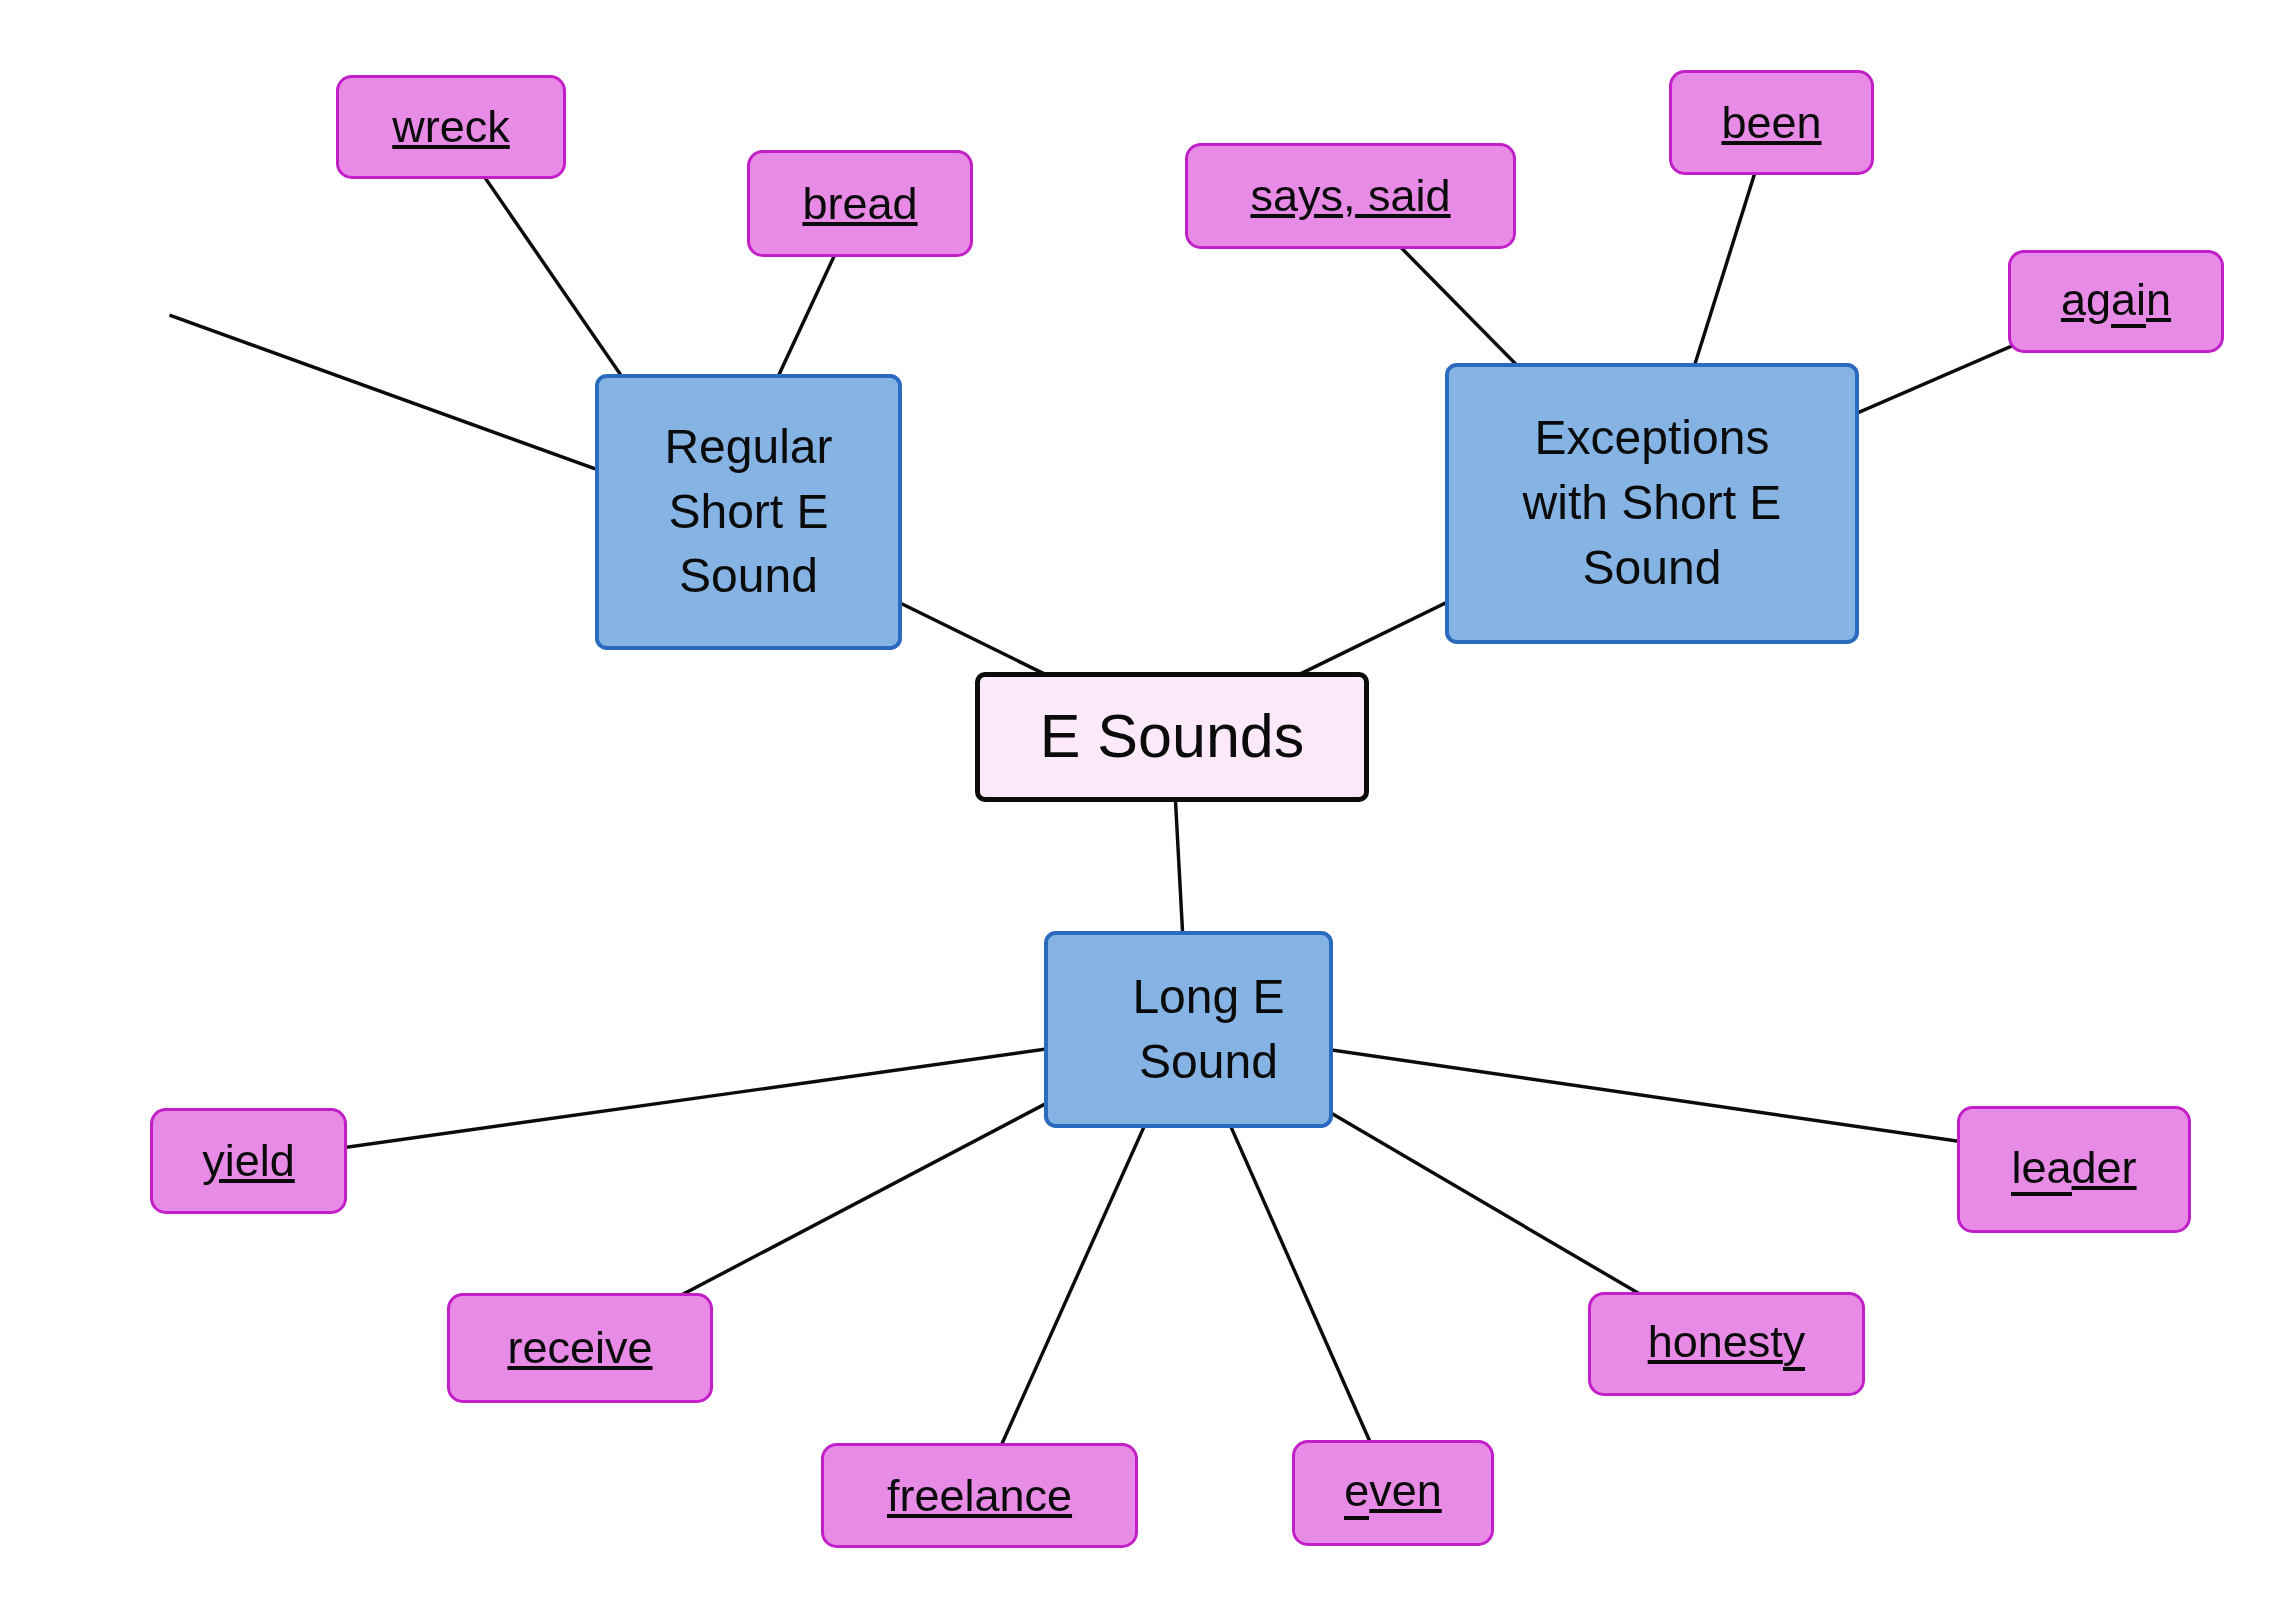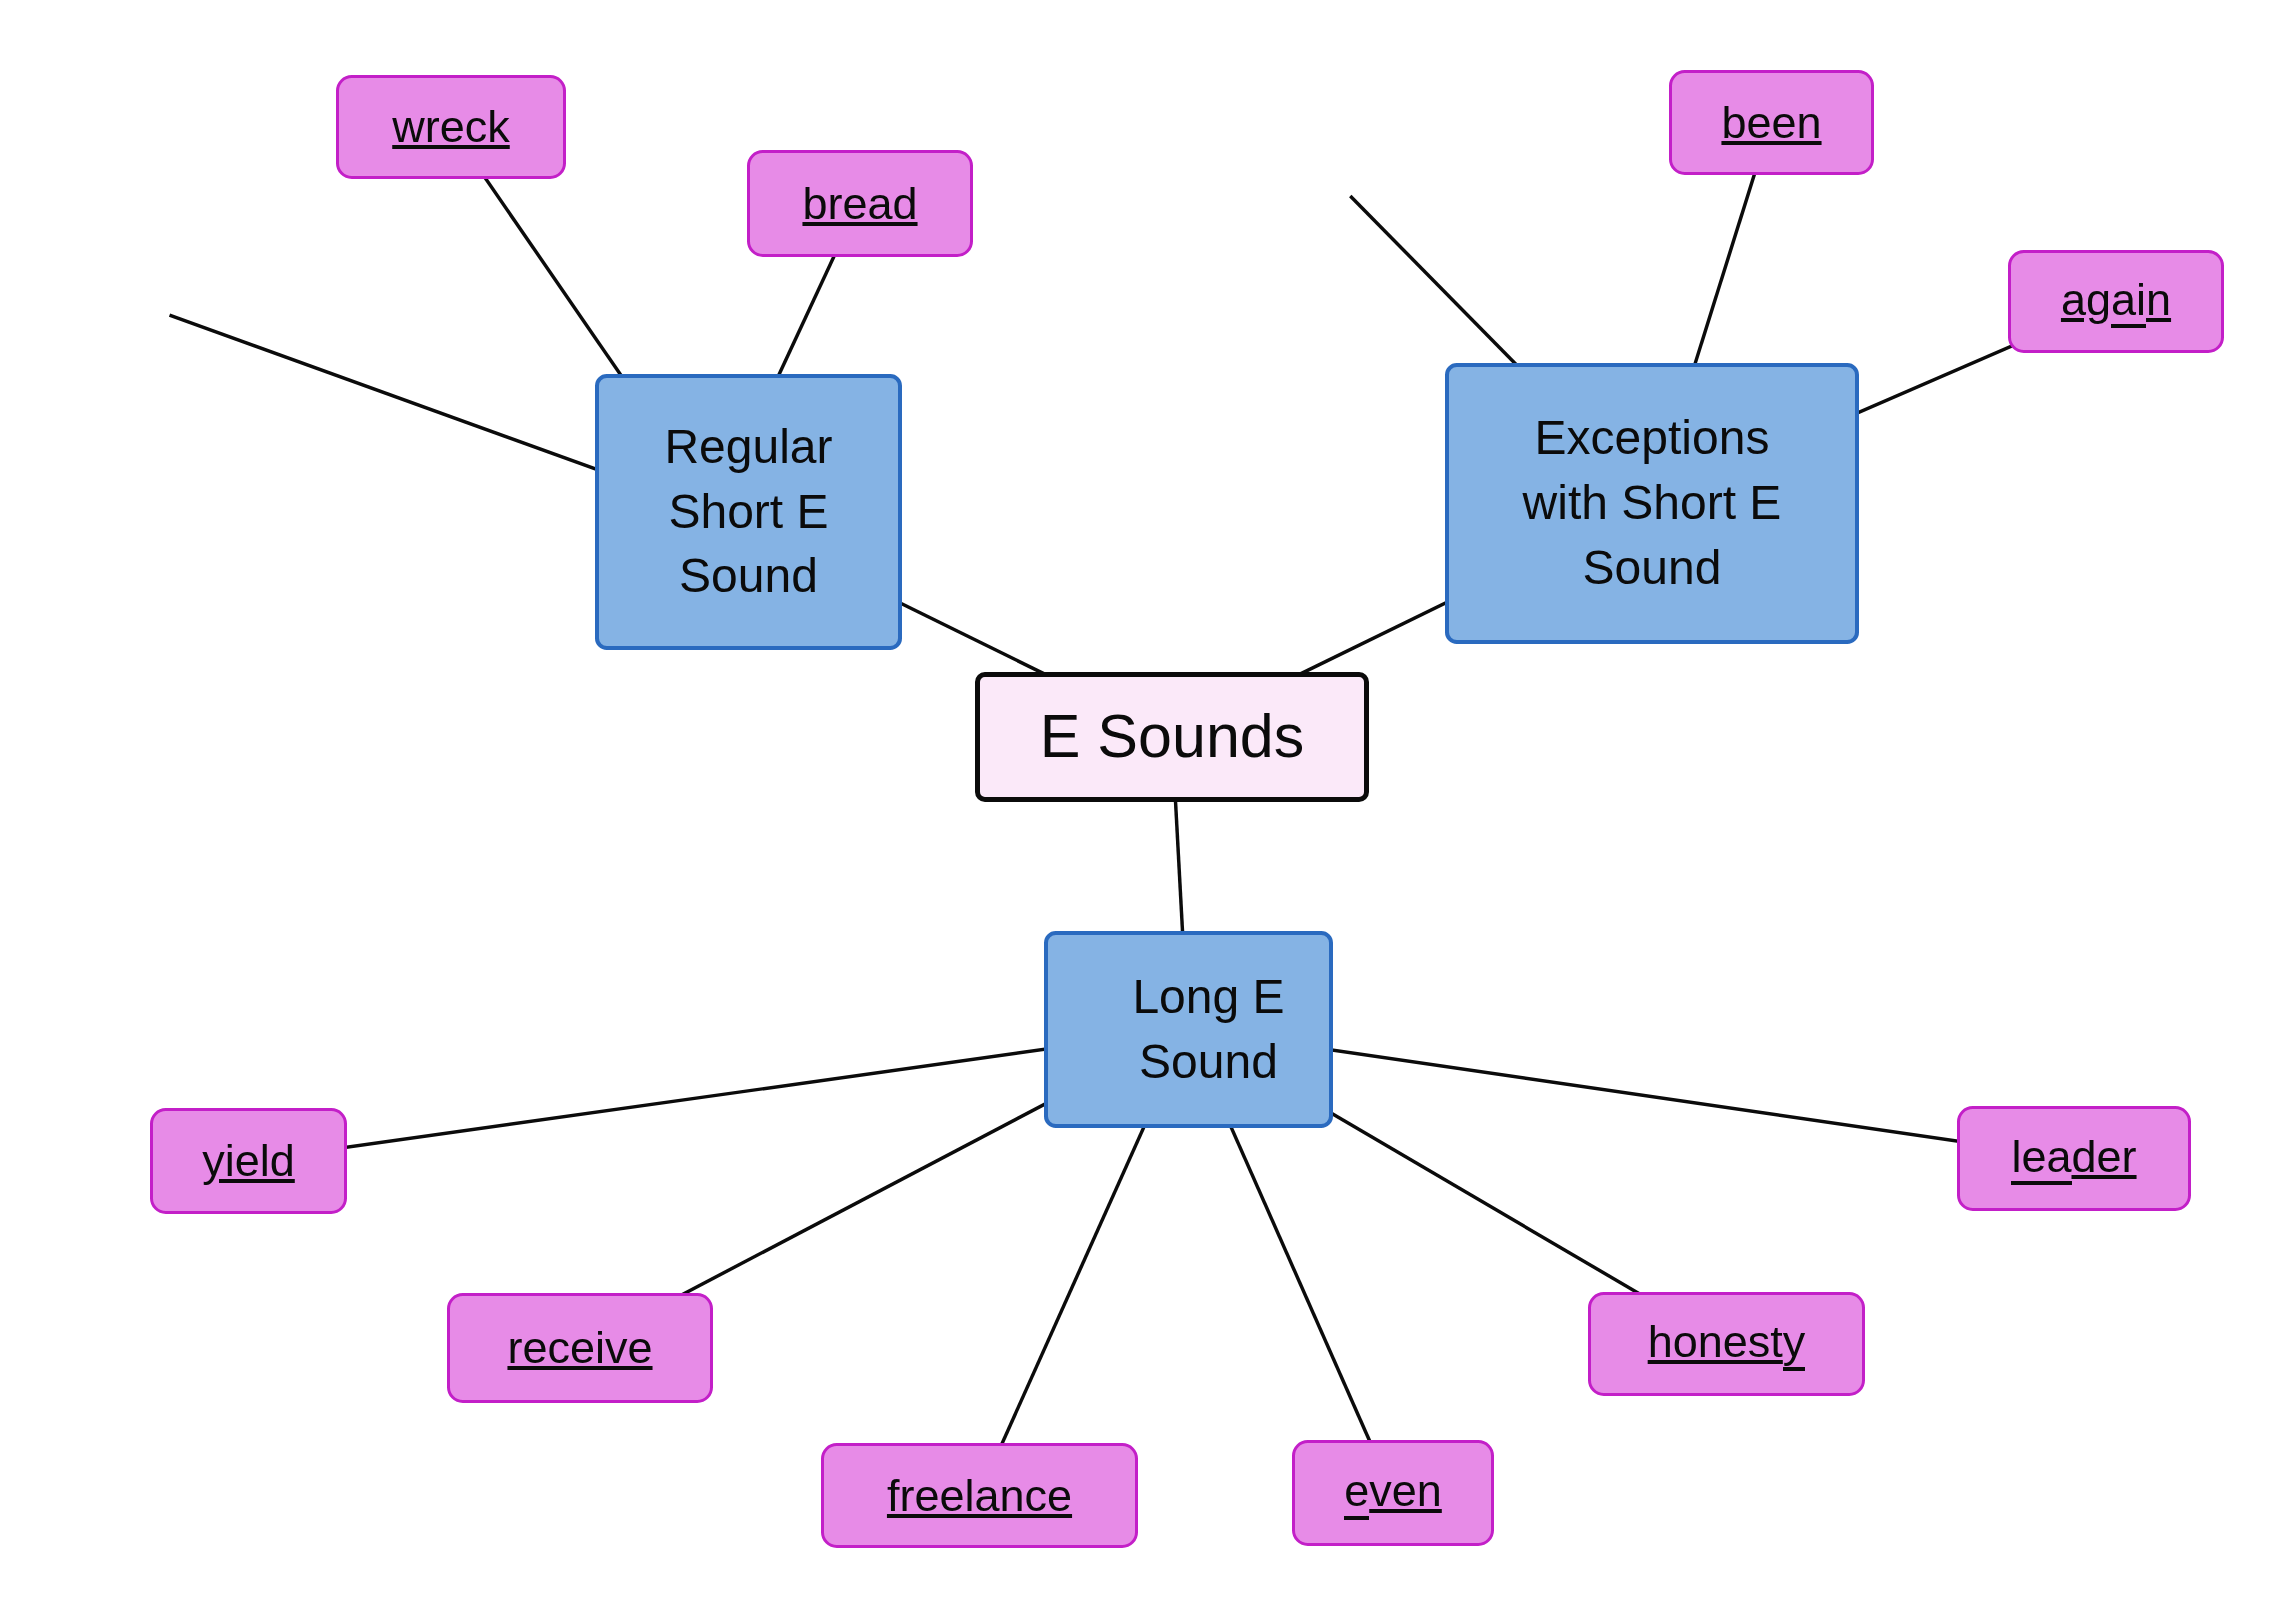--- a/index.html
+++ b/index.html
@@ -117,20 +117,23 @@
 
   <div class="node word" style="left:336px; top:75px; width:230px; height:104px;">
     <span><span>wreck</span></span>
   </div>
 
   <div class="node word" style="left:747px; top:150px; width:226px; height:107px;">
     <span><span>bread</span></span>
   </div>
 
 
+  <div class="node word" style="left:1185px; top:143px; width:331px; height:106px;">
+    <span><span>says, said</span></span>
+  </div>
 
   <div class="node word" style="left:1669px; top:70px; width:205px; height:105px;">
     <span><span>been</span></span>
   </div>
 
   <div class="node word" style="left:2008px; top:250px; width:216px; height:103px;">
     <span><span>ag</span><span class="u">ai</span><span>n</span></span>
   </div>
 
   <div class="node word" style="left:150px; top:1108px; width:197px; height:106px;">
@@ -146,18 +149,18 @@
   </div>
 
   <div class="node word" style="left:1292px; top:1440px; width:202px; height:106px;">
     <span><span class="u">e</span><span>ven</span></span>
   </div>
 
   <div class="node word" style="left:1588px; top:1292px; width:277px; height:104px;">
     <span><span>honest</span><span class="u">y</span></span>
   </div>
 
-  <div class="node word" style="left:1957px; top:1106px; width:234px; height:105px;">
+  <div class="node word" style="left:1957px; top:1106px; width:234px; height:127px;">
     <span><span class="u">lea</span><span>der</span></span>
   </div>
 
 </div>
 
 
 </body></html>

